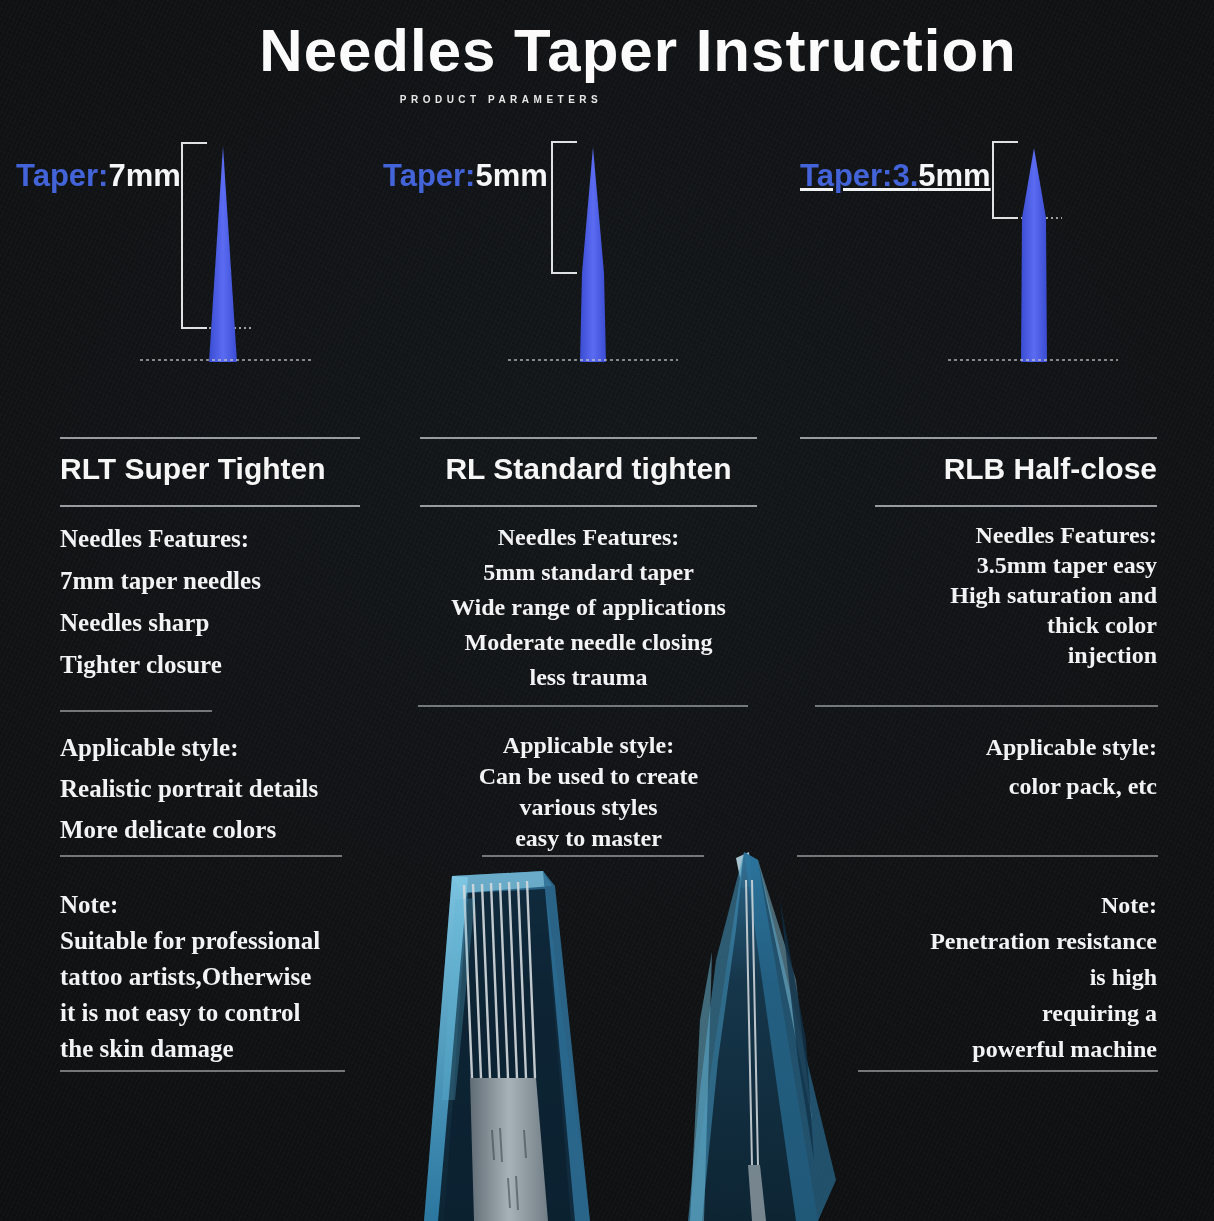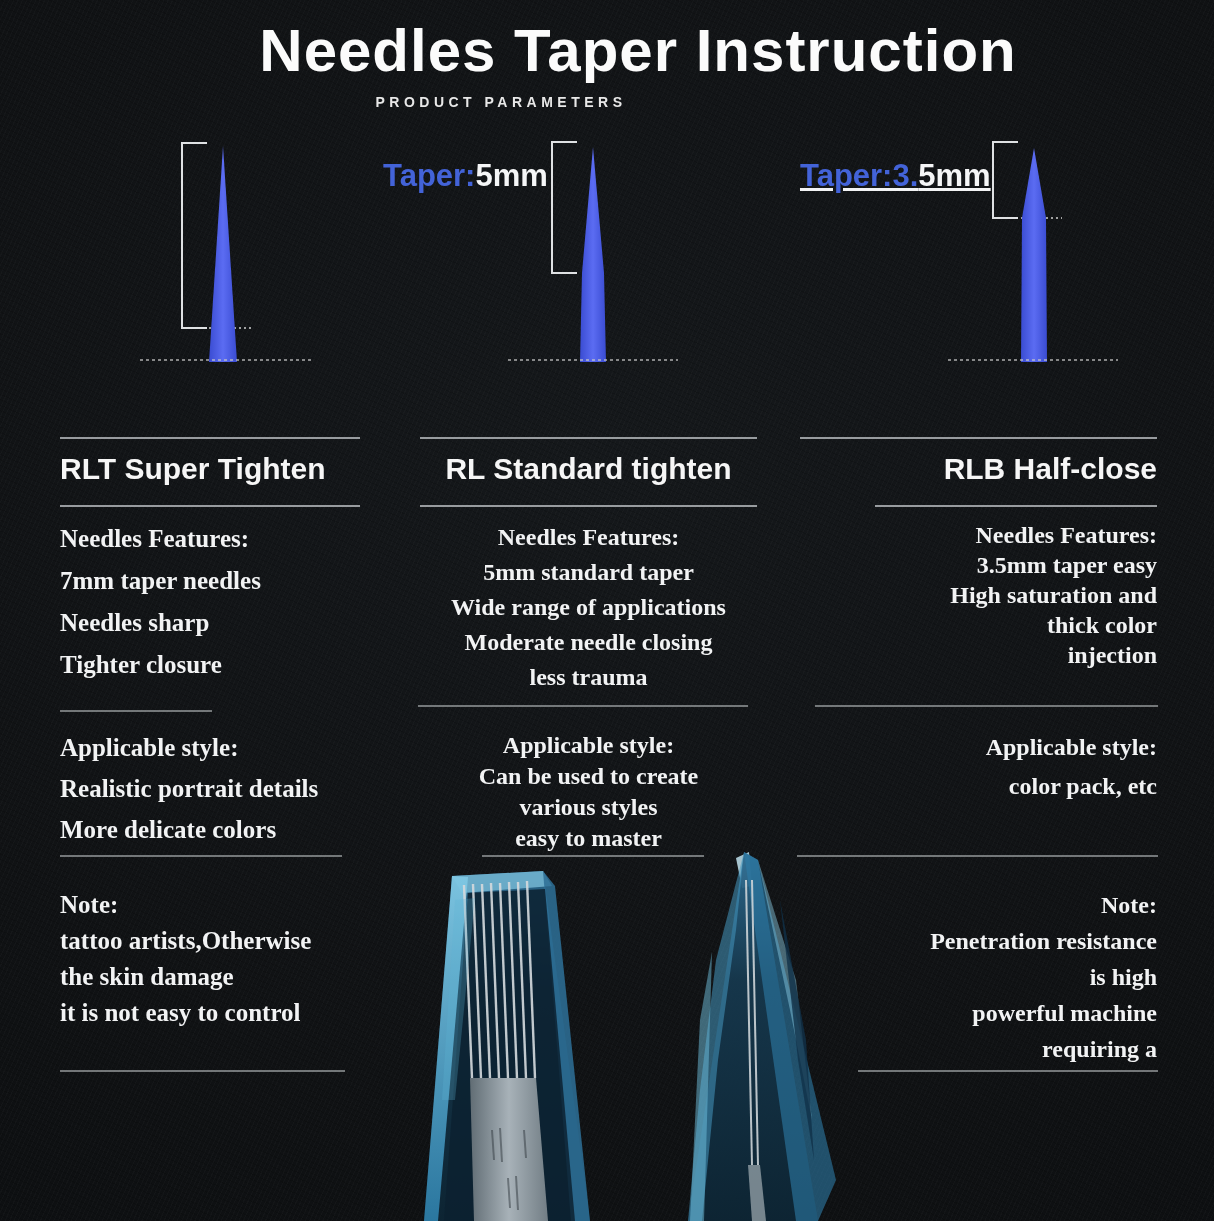--- a/index.html
+++ b/index.html
@@ -20,21 +20,21 @@
       repeating-linear-gradient(24deg, rgba(0,0,0,.14) 0 1px, transparent 1px 5px);
   }
   .layer{position:absolute;z-index:2;}
   .abs{position:absolute;}
   .title{
     left:0;top:16px;width:1214px;text-align:center;
     font-size:60px;letter-spacing:1px;color:#fbfbfb;margin-left:31px;
   }
   .subtitle{
     left:0;top:94px;width:1002px;text-align:center;
-    font-size:14px;letter-spacing:4.5px;color:#e8e8e8;
+    font-size:10px;letter-spacing:4.5px;color:#e8e8e8;
   }
   .taper-label{font-size:31px;white-space:nowrap;}
   .taper-label .blue{color:#4363d8;}
   .taper-label .white{color:#f5f6f7;}
   .rule{position:absolute;height:2px;background:#b6babd;opacity:.82;z-index:2;}
   .rule.dim{opacity:.6;}
   .col-heading{font-size:30px;color:#f6f6f6;white-space:nowrap;}
   .body-block{white-space:nowrap;font-family:Liberation Serif, serif;}
   .c1{font-size:25px;line-height:42px;text-align:left;}
   .c2{font-size:24px;line-height:35px;text-align:center;}
@@ -47,20 +47,23 @@
   svg{display:block;}
 </style>
 </head>
 <body>
 
 <div class="stage">
 
   <div class="layer abs title">Needles Taper Instruction</div>
   <div class="layer abs subtitle">PRODUCT PARAMETERS</div>
 
+  <div class="layer abs taper-label" style="left:16px;top:158px;">
+    <span class="blue">Taper:</span><span class="white">7mm</span>
+  </div>
   <div class="layer abs taper-label" style="left:383px;top:158px;">
     <span class="blue">Taper:</span><span class="white">5mm</span>
   </div>
   <div class="layer abs taper-label" style="left:800px;top:158px;text-decoration:underline;">
     <span class="blue">Taper:3.</span><span class="white">5mm</span>
   </div>
 
   <svg class="layer abs" style="left:0;top:0;" width="1214" height="400" viewBox="0 0 1214 400">
     <defs>
       <linearGradient id="needleGrad" x1="0" y1="0" x2="1" y2="0">
@@ -181,23 +184,24 @@
       <div>Needles sharp</div>
       <div>Tighter closure</div>
     </div>
     <div class="layer abs body-block c1 styles" style="left:60px;top:727px;">
       <div>Applicable style:</div>
       <div>Realistic portrait details</div>
       <div>More delicate colors</div>
     </div>
     <div class="layer abs body-block c1 note" style="left:60px;top:887px;">
       <div>Note:</div>
+      <div>Suitable for professional</div>
       <div>tattoo artists,Otherwise</div>
+      <div>it is not easy to control</div>
       <div>the skin damage</div>
-      <div>it is not easy to control</div>
     </div>
   </div>
 
   <div>
     <div class="layer abs col-heading" style="left:420px;top:452px;width:337px;text-align:center;">RL Standard tighten</div>
     <div class="layer abs body-block c2 features" style="left:410px;top:520px;width:357px;">
       <div>Needles Features:</div>
       <div>5mm standard taper</div>
       <div>Wide range of applications</div>
       <div>Moderate needle closing</div>
@@ -221,18 +225,18 @@
       <div>injection</div>
     </div>
     <div class="layer abs body-block c3 styles" style="left:790px;top:728px;width:367px;">
       <div>Applicable style:</div>
       <div>color pack, etc</div>
     </div>
     <div class="layer abs body-block c3 note" style="left:790px;top:887px;width:367px;">
       <div>Note:</div>
       <div>Penetration resistance</div>
       <div>is high</div>
+      <div>requiring a</div>
       <div>powerful machine</div>
-      <div>requiring a</div>
     </div>
   </div>
 
 </div>
 
 </body></html>

